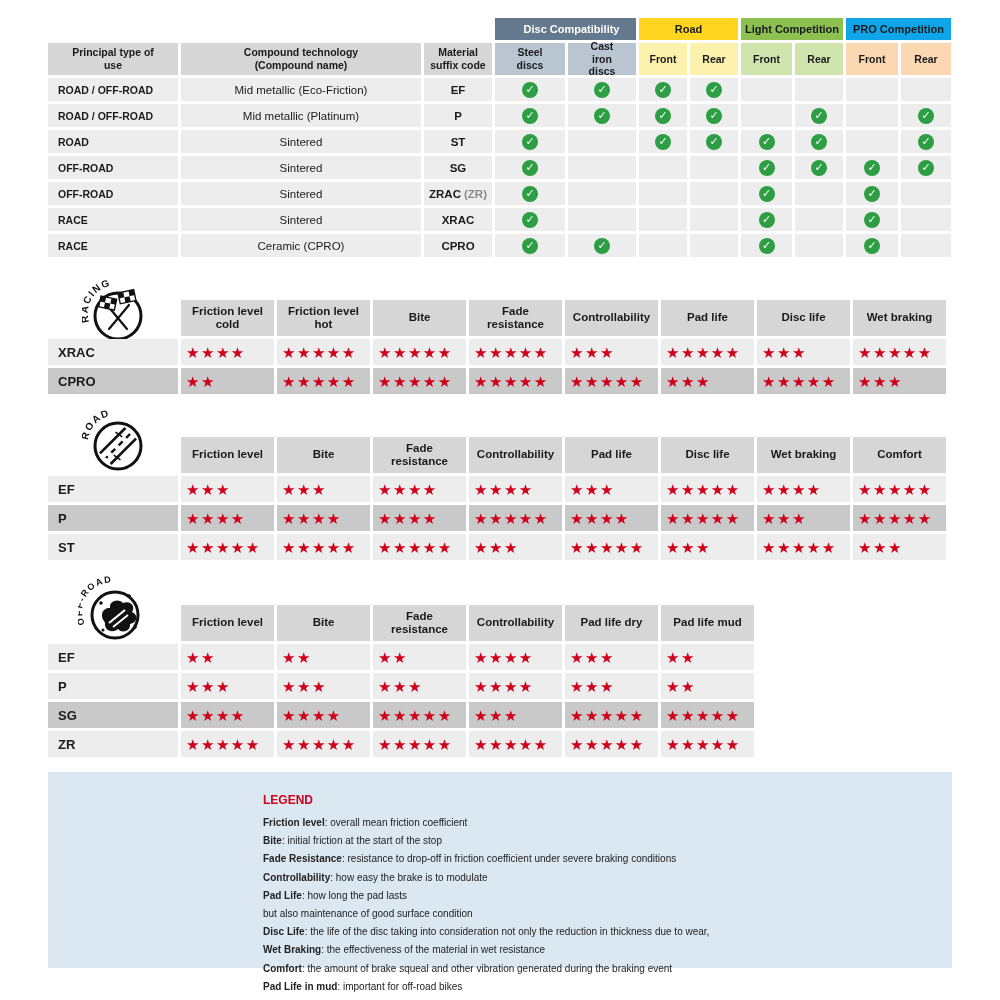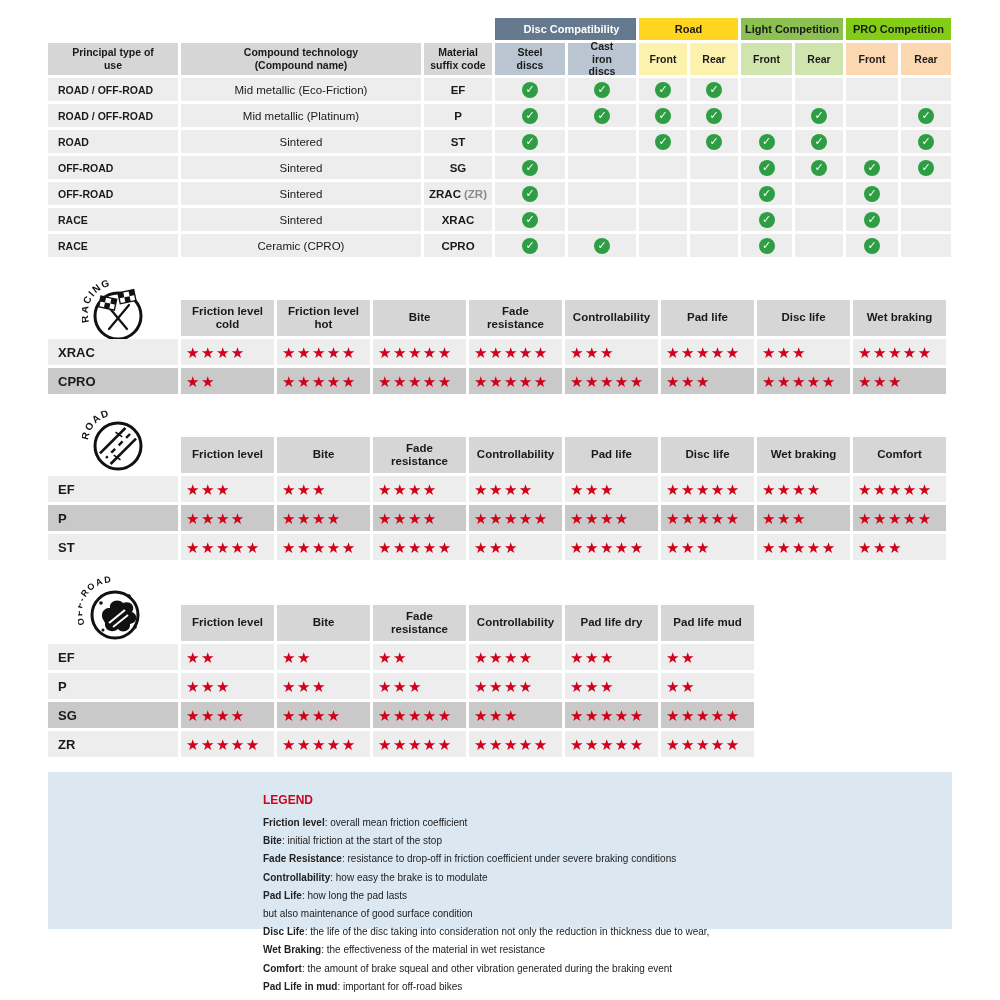--- a/index.html
+++ b/index.html
@@ -10,21 +10,21 @@
   
   .compat-grid{position:absolute;left:48px;top:18px;display:grid;
     grid-template-columns:130px 240px 68px 70px 68px 48px 48px 51px 48px 52px 50px;
     grid-template-rows:22px 32px;grid-auto-rows:23px;gap:3px}
   .gcell,.hcell,.cell{display:flex;align-items:center;justify-content:center;text-align:center}
   .compat-spacer{background:transparent}
   .gcell{font-weight:bold;font-size:11px}
   .grp-disc{background:#64798e;color:#fff}
   .grp-road{background:#ffd520;color:#1a1a1a}
   .grp-light{background:#8cc152;color:#1a1a1a}
-  .grp-pro{background:#84cc16;color:#1a1a1a}
+  .grp-pro{background:#0ea5e9;color:#1a1a1a}
   .hcell{font-weight:bold;font-size:10.5px;line-height:1.2}
   .hdr-gray{background:#d6d6d6}
   .hdr-c0{padding:0 20px}
   .hdr-c1{padding:4px 45px}
   .hdr-c2{padding:0 2px}
   .sub-disc{background:#b9c6d2;padding:0 13px}
   .sub-road{background:#fdf2ad}
   .sub-light{background:#d0e4ae}
   .sub-pro{background:#fbd8b2}
   .cell{background:#ededed;font-size:11.5px}
@@ -45,21 +45,21 @@
   .rcell{padding-left:5px}
   .row-light{background:#ededed}
   .row-dark{background:#c9c9c9}
   .stars{color:#d0021b;font-size:15px;letter-spacing:1.5px;line-height:1;white-space:nowrap}
 
   
   .sec-icon{position:absolute}
   .arc-text{fill:#111;font-weight:bold;letter-spacing:1.5px;font-family:"Liberation Sans","DejaVu Sans",sans-serif}
 
   
-  .legend{position:absolute;left:48px;top:772px;width:904px;height:157px;background:#dbe7f1}
+  .legend{position:absolute;left:48px;top:772px;width:904px;height:196px;background:#dbe7f1}
   .legend-content{padding:21px 20px 0 215px}
   .legend-title{color:#d0021b;font-weight:bold;font-size:12px;margin-bottom:7px}
   .legend-item{font-size:10px;line-height:18.2px;color:#222}
   .legend-item .term{font-weight:bold}
 </style>
 </head>
 <body>
 
 <div class="page">
 

